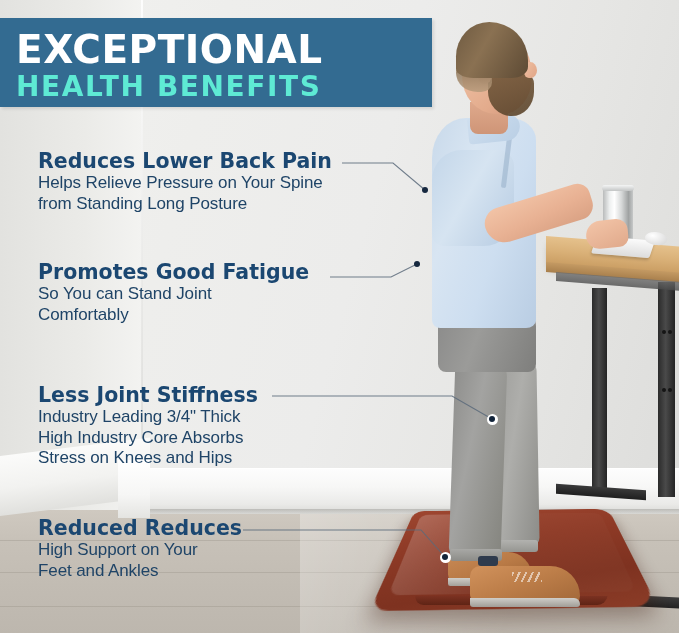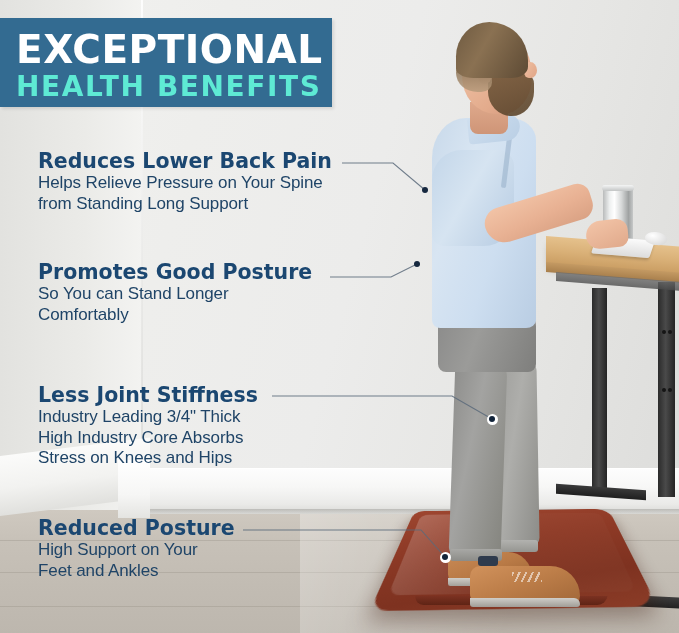--- a/index.html
+++ b/index.html
@@ -263,21 +263,21 @@
   }
   .mat-edge {
     position: absolute; left: 415px; top: 596px; width: 192px; height: 9px;
     background: linear-gradient(180deg,#7b3121,#5f2415);
     border-radius: 0 0 10px 10px;
     transform: skewX(-6deg);
   }
 
   
   .banner {
-    position: absolute; left: 0; top: 18px; width: 332px; height: 89px;
+    position: absolute; left: 0; top: 18px; width: 432px; height: 89px;
     background: #336b91;
     z-index: 6;
     box-shadow: 2px 2px 3px rgba(0,0,0,.10);
   }
   .banner-inner {
     position: absolute; inset: 0;
     padding: 6px 14px 0 16px;
     display: flex; flex-direction: column; justify-content: center;
   }
   .banner h1 {
@@ -438,35 +438,35 @@
   <div class="banner">
     <div class="banner-inner">
       <h1>EXCEPTIONAL</h1>
       <h2>HEALTH BENEFITS</h2>
     </div>
   </div>
 
   <div class="benefit" id="benefit-0">
     <div class="b-title">Reduces Lower Back Pain</div>
     <div class="b-line">Helps Relieve Pressure on Your Spine</div>
-    <div class="b-line">from Standing Long Support</div>
+    <div class="b-line">from Standing Long Posture</div>
   </div>
 
   <div class="benefit" id="benefit-1">
-    <div class="b-title">Promotes Good Posture</div>
-    <div class="b-line">So You can Stand Longer</div>
+    <div class="b-title">Promotes Good Fatigue</div>
+    <div class="b-line">So You can Stand Joint</div>
     <div class="b-line">Comfortably</div>
   </div>
 
   <div class="benefit" id="benefit-2">
     <div class="b-title">Less Joint Stiffness</div>
     <div class="b-line">Industry Leading 3/4" Thick</div>
     <div class="b-line">High Industry Core Absorbs</div>
     <div class="b-line">Stress on Knees and Hips</div>
   </div>
 
   <div class="benefit" id="benefit-3">
-    <div class="b-title">Reduced Posture</div>
+    <div class="b-title">Reduced Reduces</div>
     <div class="b-line">High Support on Your</div>
     <div class="b-line">Feet and Ankles</div>
   </div>
 
 </div>
 
 </body></html>

